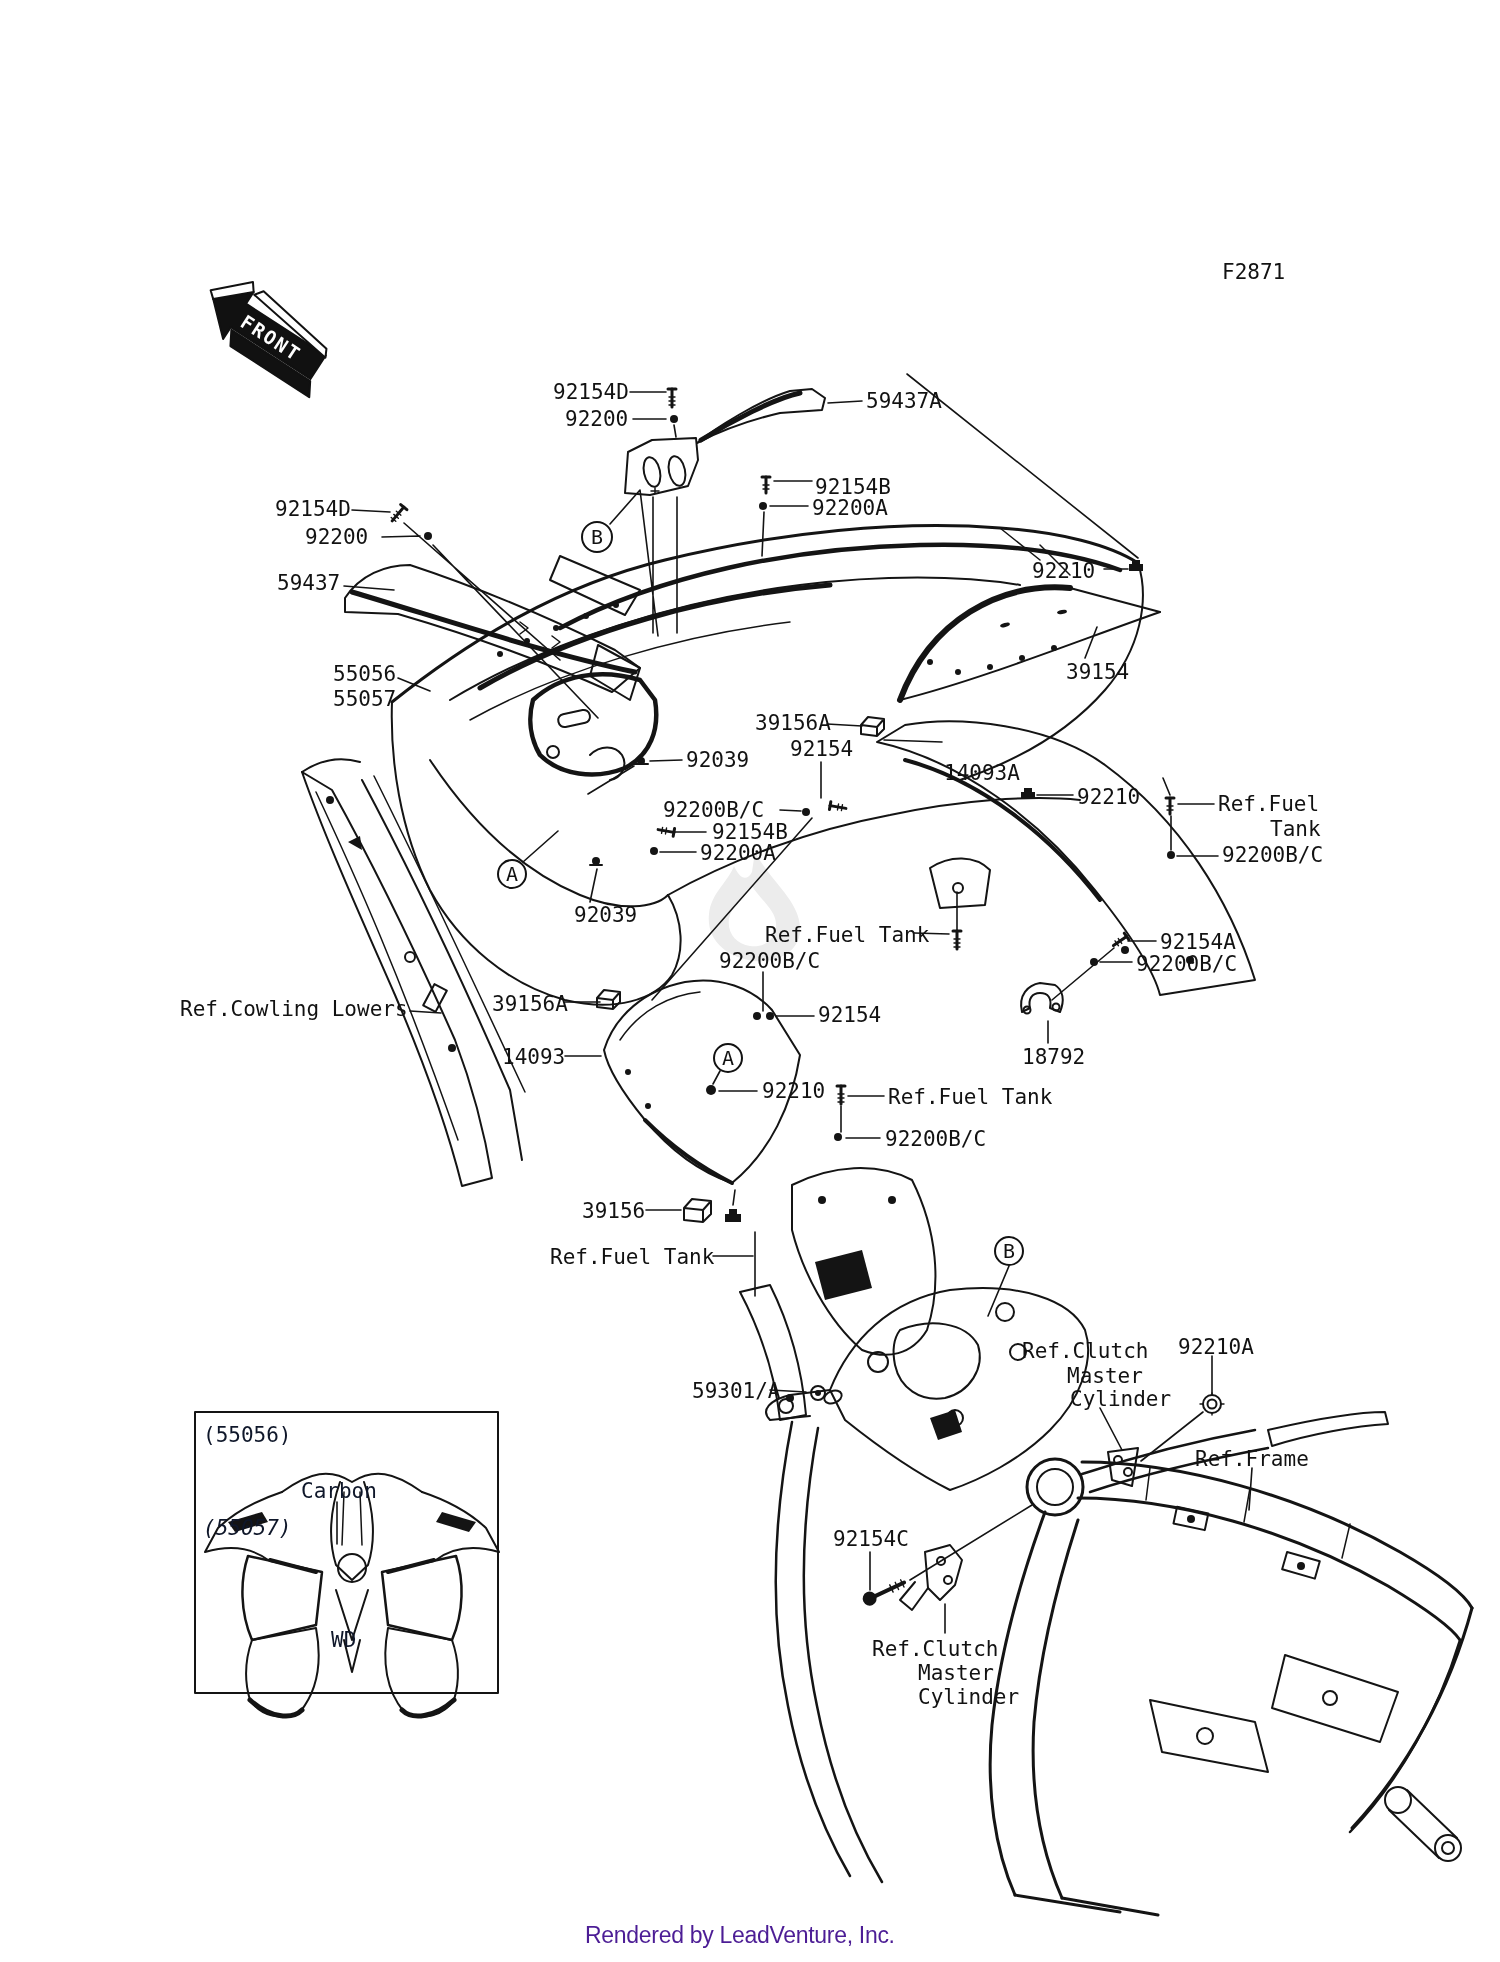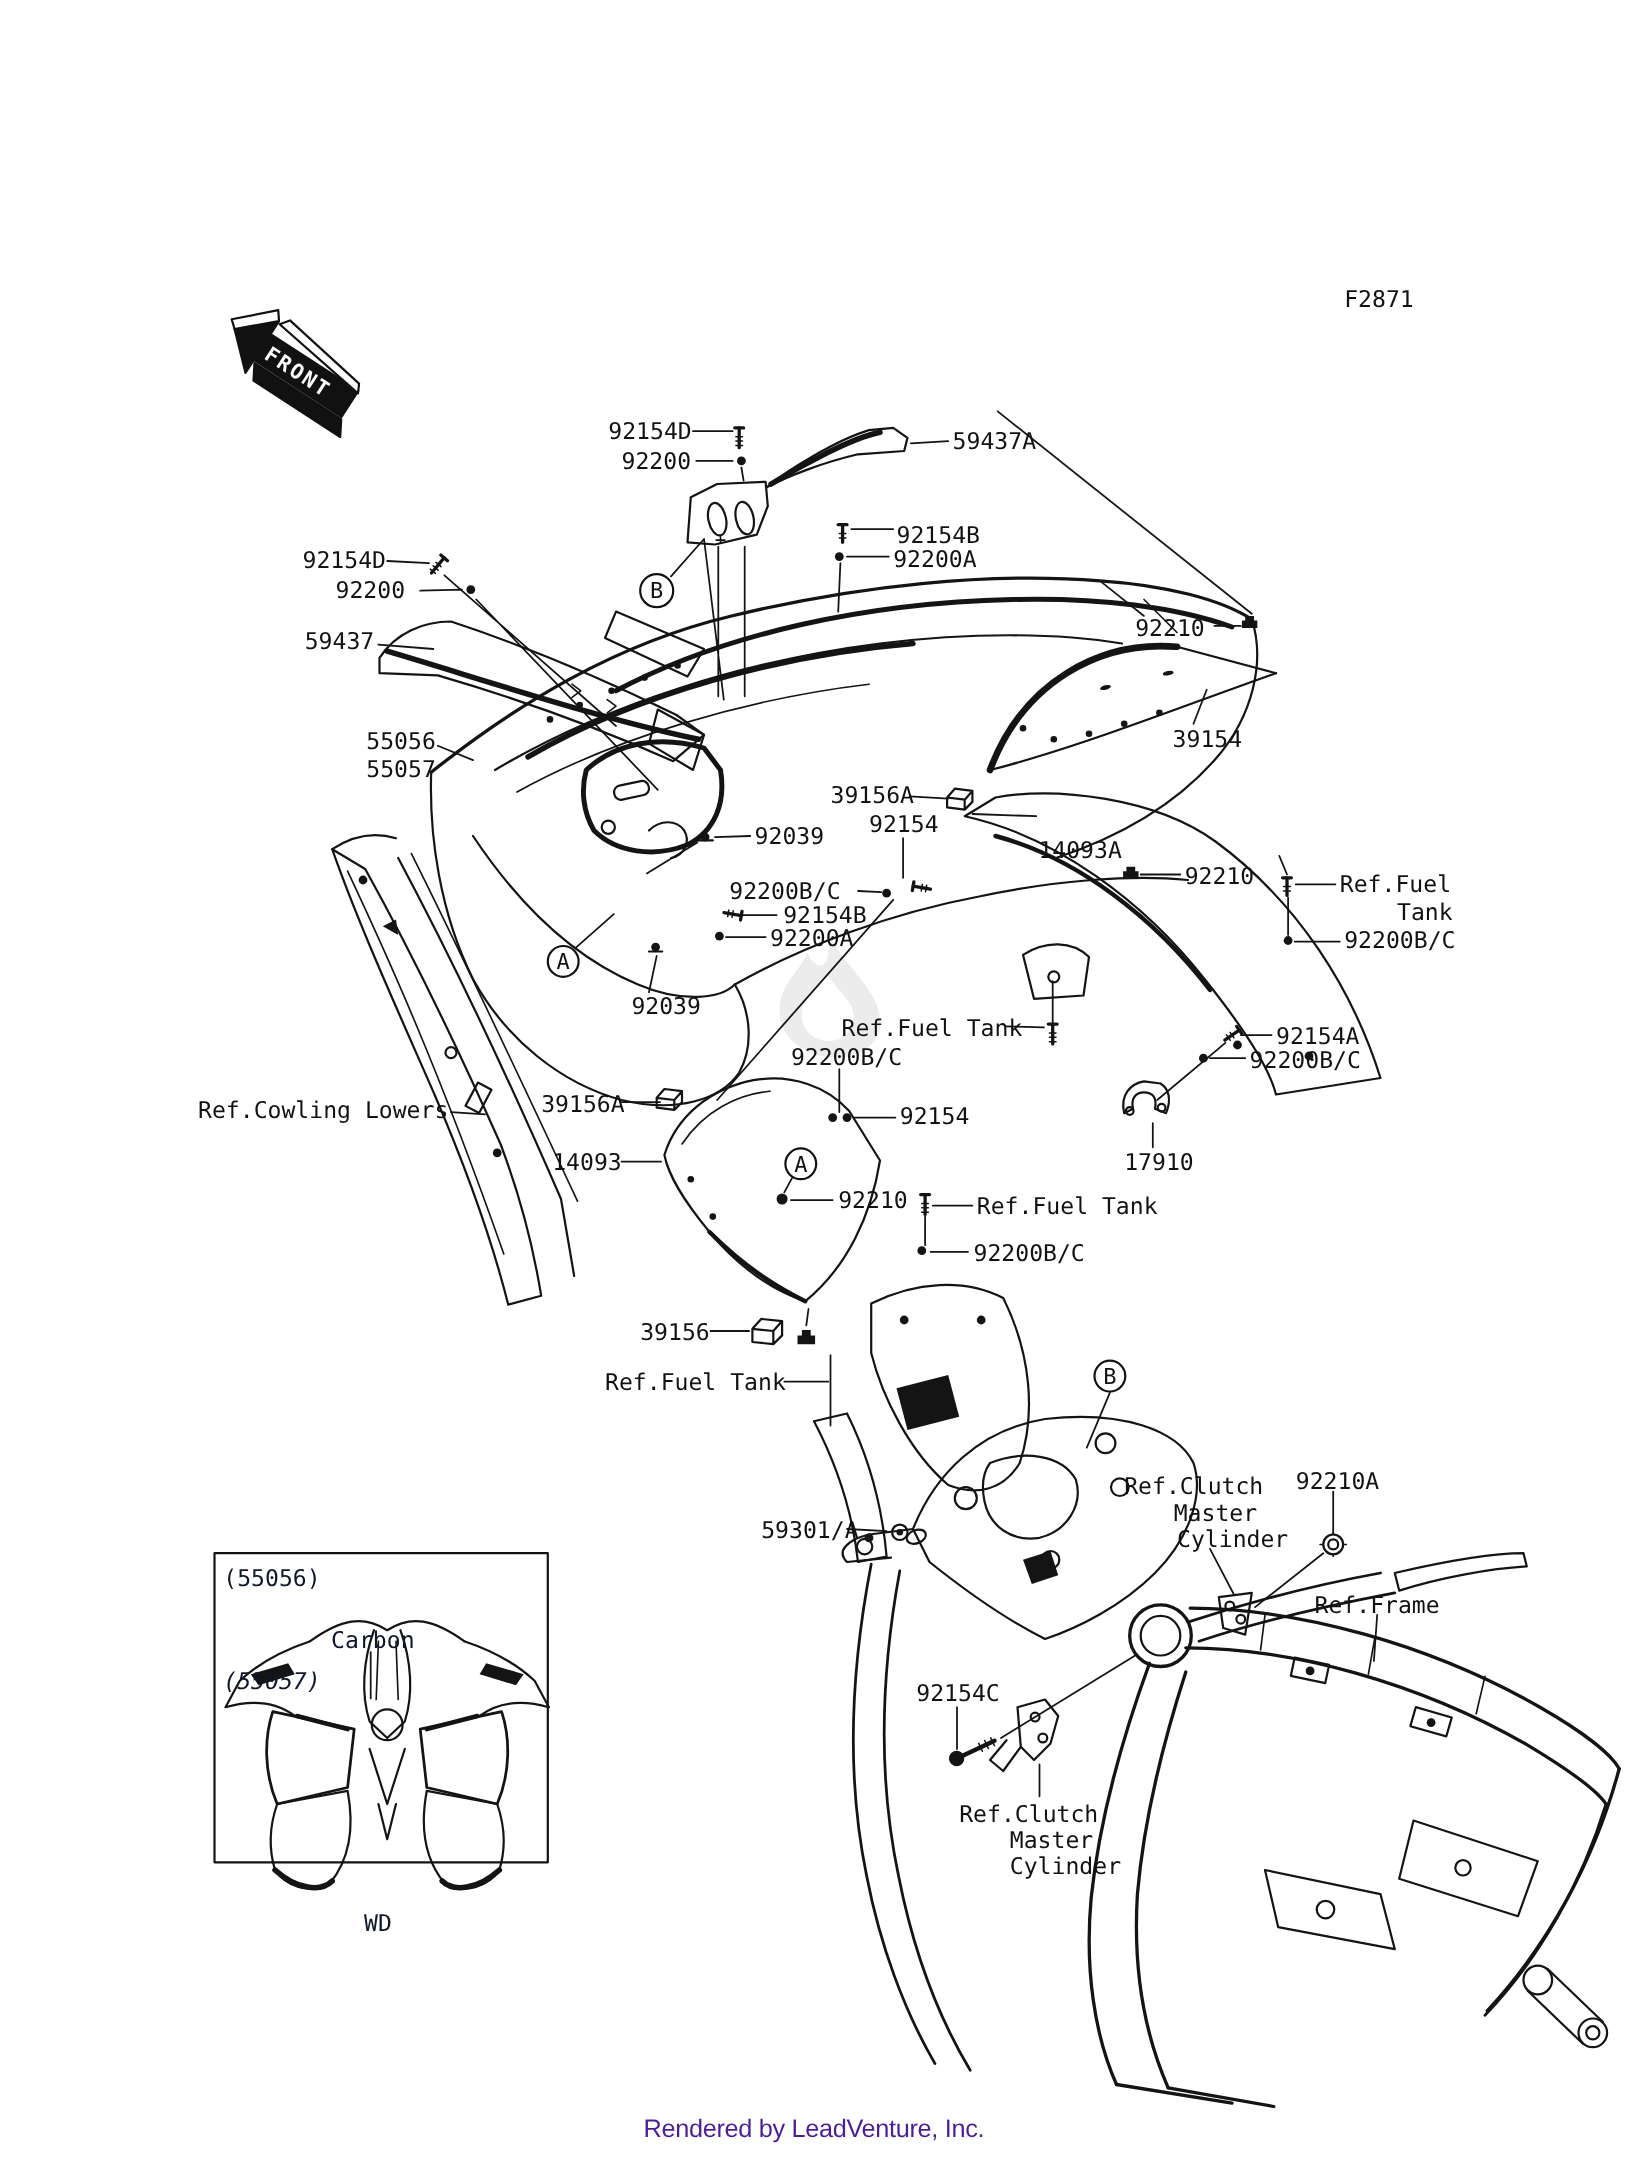--- a/index.html
+++ b/index.html
@@ -11,21 +11,21 @@
   .callout{position:absolute;border:2px solid #121212;border-radius:50%;background:#fff;
            display:flex;align-items:center;justify-content:center;
            font:20px "DejaVu Sans Mono",monospace;color:#121212;box-sizing:border-box;cursor:pointer;}
   .figcode{position:absolute;left:1222px;top:260px;font:21px "DejaVu Sans Mono",monospace;color:#121212;}
   .credit{position:absolute;left:585px;top:1922px;font:23px "Liberation Sans",sans-serif;
           letter-spacing:-0.3px;color:#4c1d95;}
   .wm-text{position:absolute;left:500px;top:1080px;font:40px "DejaVu Sans",sans-serif;
            letter-spacing:14px;color:rgba(0,0,0,0.08);font-weight:500;}
   .inset-code{position:absolute;font:21px "DejaVu Sans Mono",monospace;color:#0f172a;white-space:pre;}
   #inset-c1{left:203px;top:1423px;} #inset-c2{left:203px;top:1516px;font-style:italic;}
-  #inset-mat{left:301px;top:1479px;} #inset-wd{left:331px;top:1736px;}
+  #inset-mat{left:301px;top:1479px;} #inset-wd{left:331px;top:1628px;}
 </style>
 </head>
 <body>
 
 <div id="page">
 
   <svg id="art" width="1500" height="1962" viewBox="0 0 1500 1962" fill="none" stroke="#141414" stroke-width="2" stroke-linecap="round" stroke-linejoin="round">
 
     <g stroke="none">
       <path fill="#ececec" d="M755,852 C772,884 802,902 800,932 C798,953 776,963 754,961 C728,958 706,941 709,914 C711,893 728,882 734,866 C739,877 746,883 752,872 C753,865 754,858 755,852 Z"></path>
@@ -376,21 +376,21 @@
       <div class="plabel" style="left: 1077px; top: 786px;">92210</div>
       <div class="plabel" style="left: 1218px; top: 793px;">Ref.Fuel</div>
       <div class="plabel" style="left: 1270px; top: 818px;">Tank</div>
       <div class="plabel" style="left: 1222px; top: 844px;">92200B/C</div>
       <div class="plabel" style="left: 574px; top: 904px;">92039</div>
       <div class="plabel" style="left: 765px; top: 924px;">Ref.Fuel Tank</div>
       <div class="plabel" style="left: 719px; top: 950px;">92200B/C</div>
       <div class="plabel" style="left: 818px; top: 1004px;">92154</div>
       <div class="plabel" style="left: 1160px; top: 931px;">92154A</div>
       <div class="plabel" style="left: 1136px; top: 953px;">92200B/C</div>
-      <div class="plabel" style="left: 1022px; top: 1046px;">17910</div>
+      <div class="plabel" style="left: 1022px; top: 1046px;">18792</div>
       <div class="plabel" style="left: 180px; top: 998px;">Ref.Cowling Lowers</div>
       <div class="plabel" style="left: 492px; top: 993px;">39156A</div>
       <div class="plabel" style="left: 502px; top: 1046px;">14093</div>
       <div class="plabel" style="left: 762px; top: 1080px;">92210</div>
       <div class="plabel" style="left: 888px; top: 1086px;">Ref.Fuel Tank</div>
       <div class="plabel" style="left: 885px; top: 1128px;">92200B/C</div>
       <div class="plabel" style="left: 582px; top: 1200px;">39156</div>
       <div class="plabel" style="left: 550px; top: 1246px;">Ref.Fuel Tank</div>
       <div class="plabel" style="left: 692px; top: 1380px;">59301/A</div>
       <div class="plabel" style="left: 1022px; top: 1340px;">Ref.Clutch</div>

